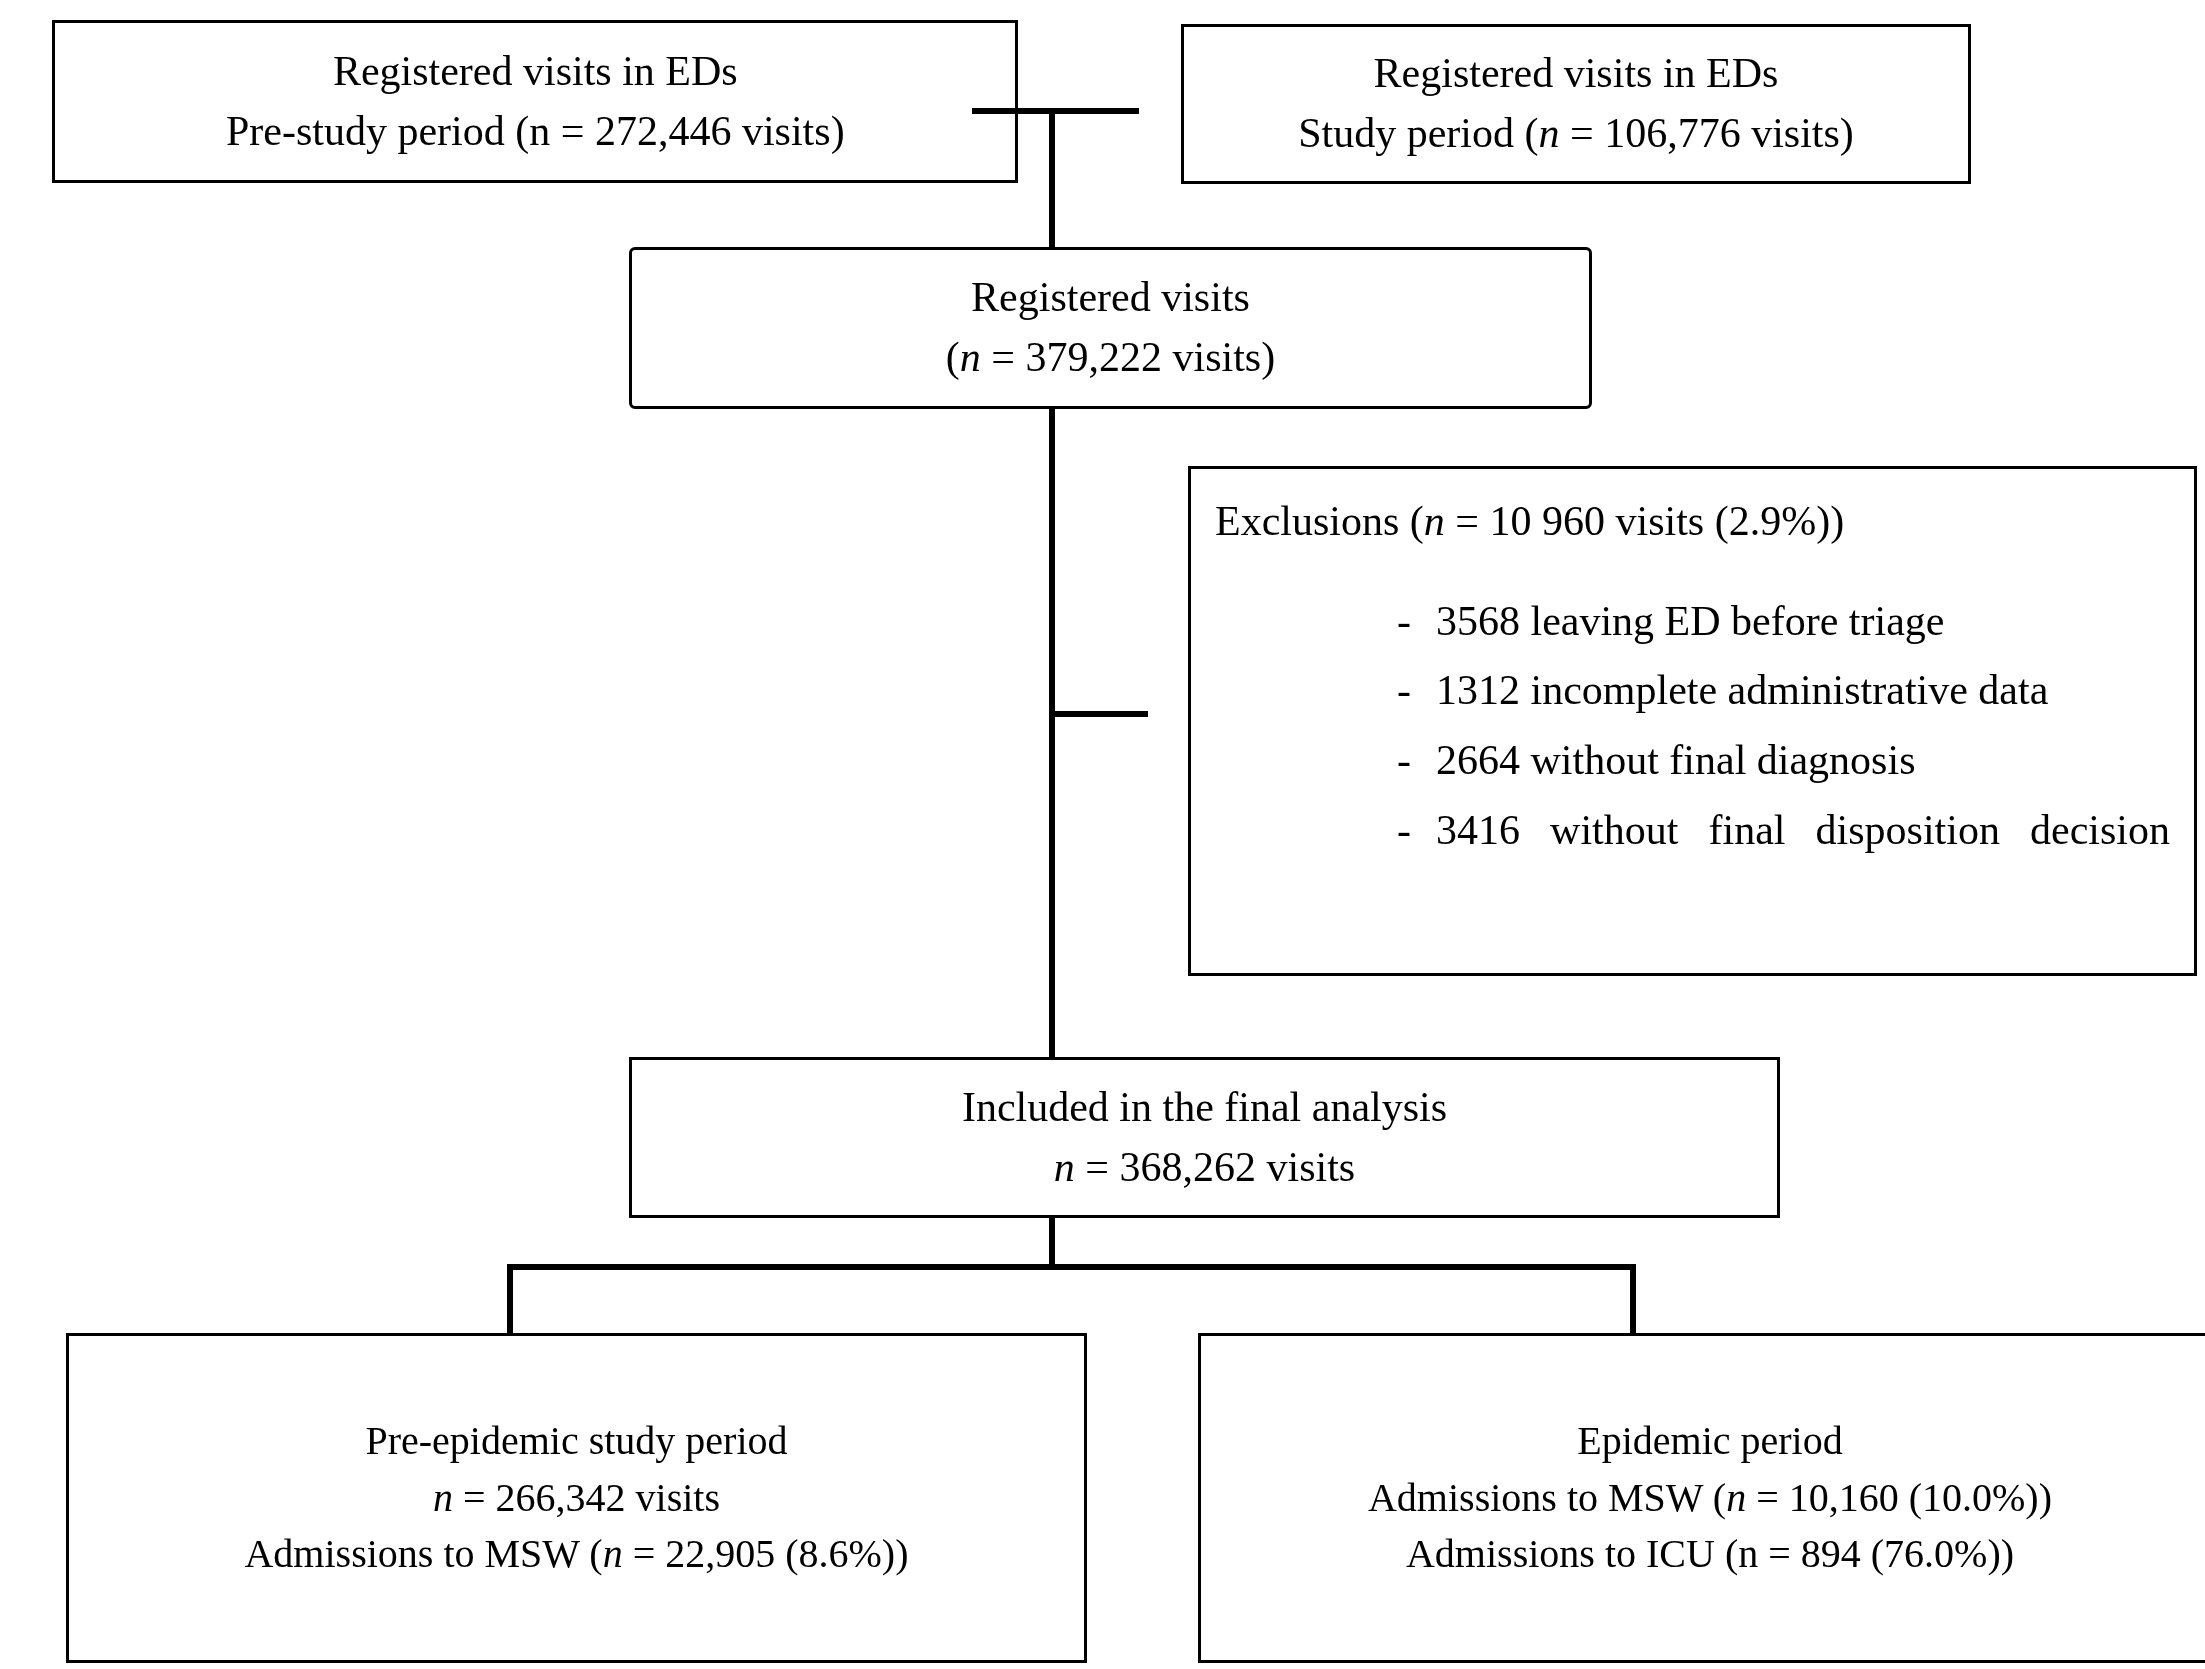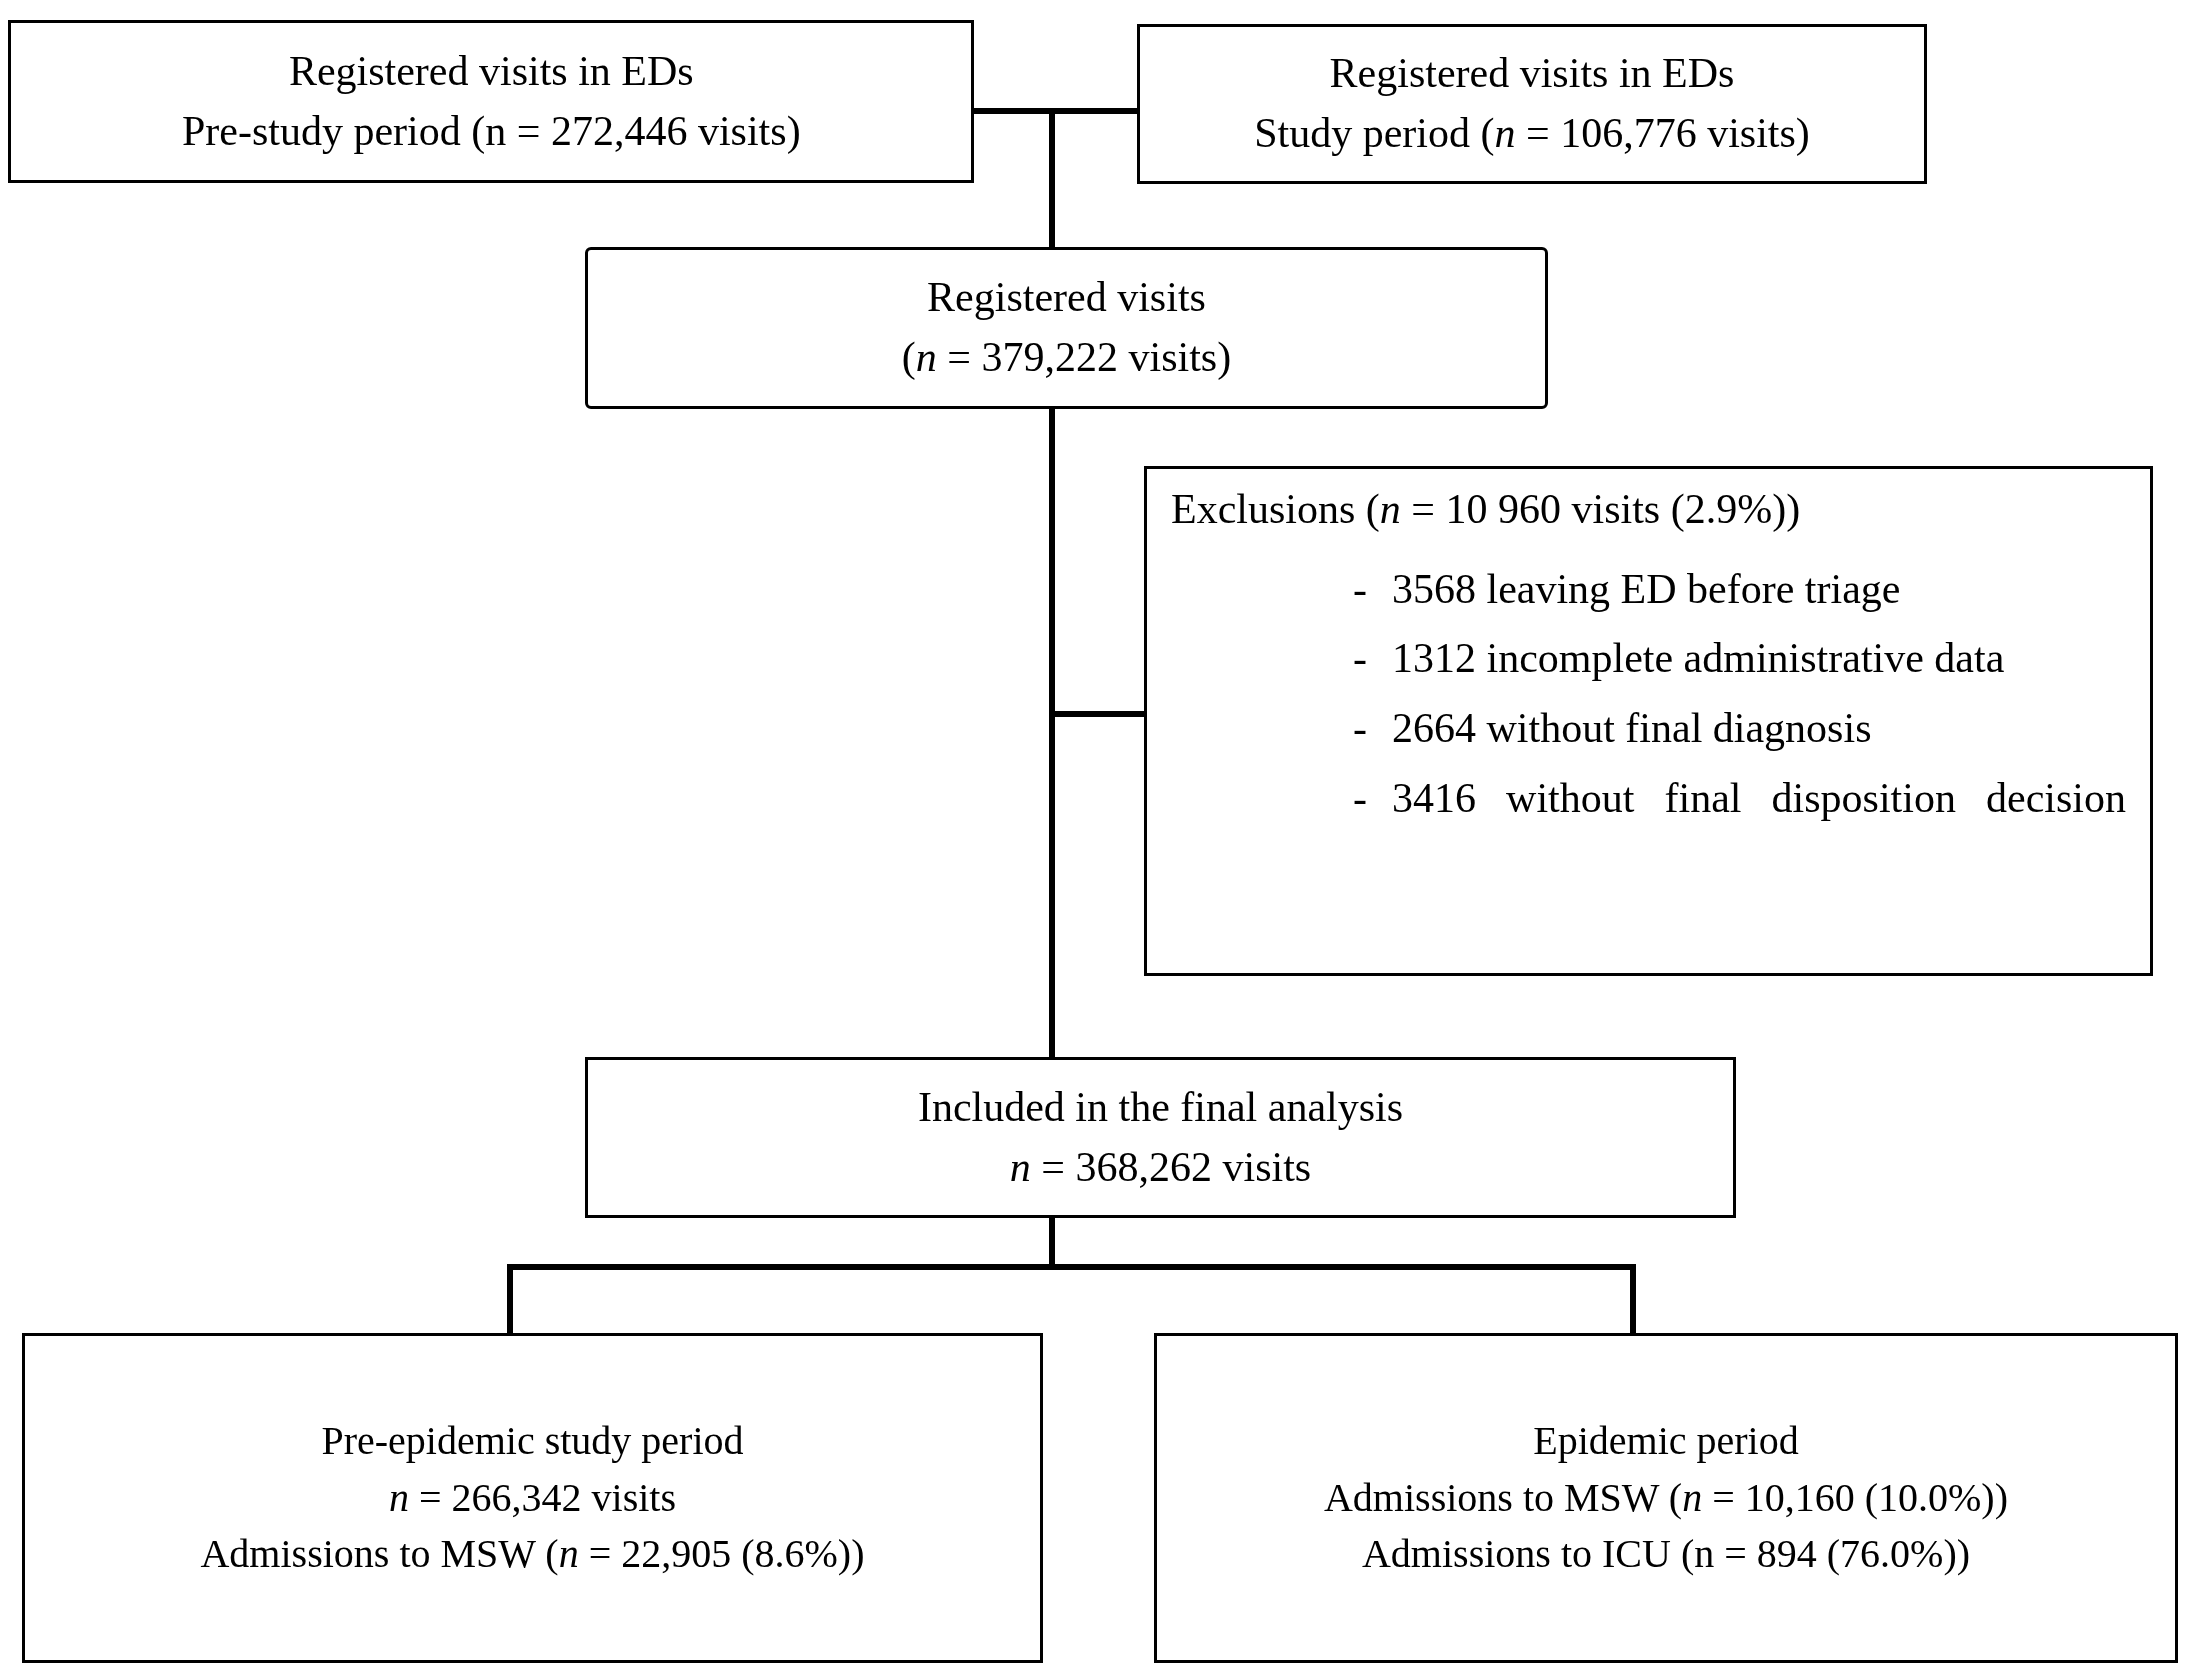--- a/index.html
+++ b/index.html
@@ -22,20 +22,21 @@
     position: absolute;
     box-sizing: border-box;
     border: 3.9px solid #000000;
     background: #ffffff;
     display: flex;
     flex-direction: column;
     align-items: center;
     justify-content: center;
     text-align: center;
     line-height: 1.42;
+    margin-left: 44px;
   }
   .box .line {
     display: block;
     white-space: nowrap;
   }
   .box.left-align {
     align-items: stretch;
     justify-content: flex-start;
     text-align: left;
   }
@@ -45,21 +46,21 @@
   .connector {
     position: absolute;
     background: #000000;
   }
 
   
   #box-pre-study   { left: 8.3px;   top: 20.4px;   width: 966px; height: 163px; font-size: 42px; }
   #box-study       { left: 1137px; top: 24px;   width: 790px; height: 160px; font-size: 42px; }
   #box-registered  { left: 585px; top: 247px;  width: 963px; height: 162px; font-size: 42px; border-radius: 6px; }
   #box-exclusions  { left: 1144px; top: 466px;  width: 1009px; height: 510px; font-size: 42px;
-                     padding: 11px 24px 0 24px; }
+                     padding: 23px 24px 0 24px; gap: 20px; }
   #box-included    { left: 585px; top: 1057px; width: 1151px; height: 161px; font-size: 42px; }
   #box-preepidemic { left: 22px;   top: 1333px; width: 1021px; height: 330px; font-size: 40px; }
   #box-epidemic    { left: 1154px; top: 1333px; width: 1024px; height: 330px; font-size: 40px; }
 
   
   .excl-header {
     display: block;
     margin-bottom: 10px;
     white-space: nowrap;
   }

